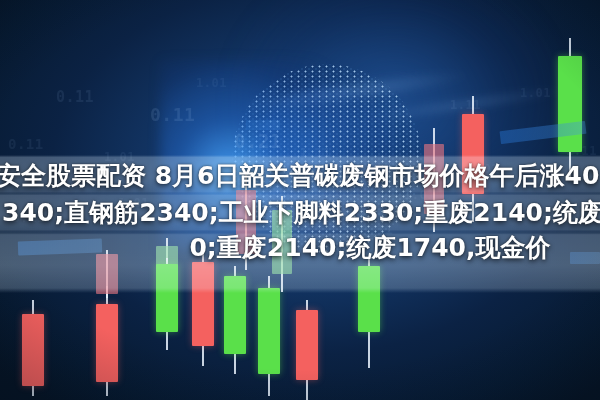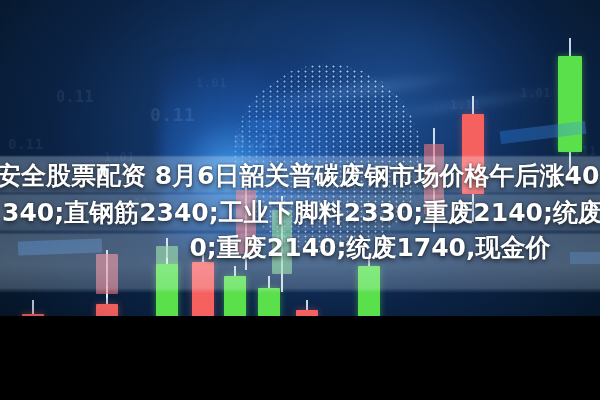--- a/index.html
+++ b/index.html
@@ -3,21 +3,21 @@
 <meta charset="utf-8">
 <style>
   html, body {
     margin: 0;
     padding: 0;
     background: #000;
   }
   .stage {
     position: relative;
     width: 600px;
-    height: 316px;
+    height: 400px;
     overflow: hidden;
     font-family: "DejaVu Sans", "Liberation Sans", sans-serif;
     background: #1d4ed8;
   }
 
   
   .bg-base {
     position: absolute;
     inset: 0;
     background:

